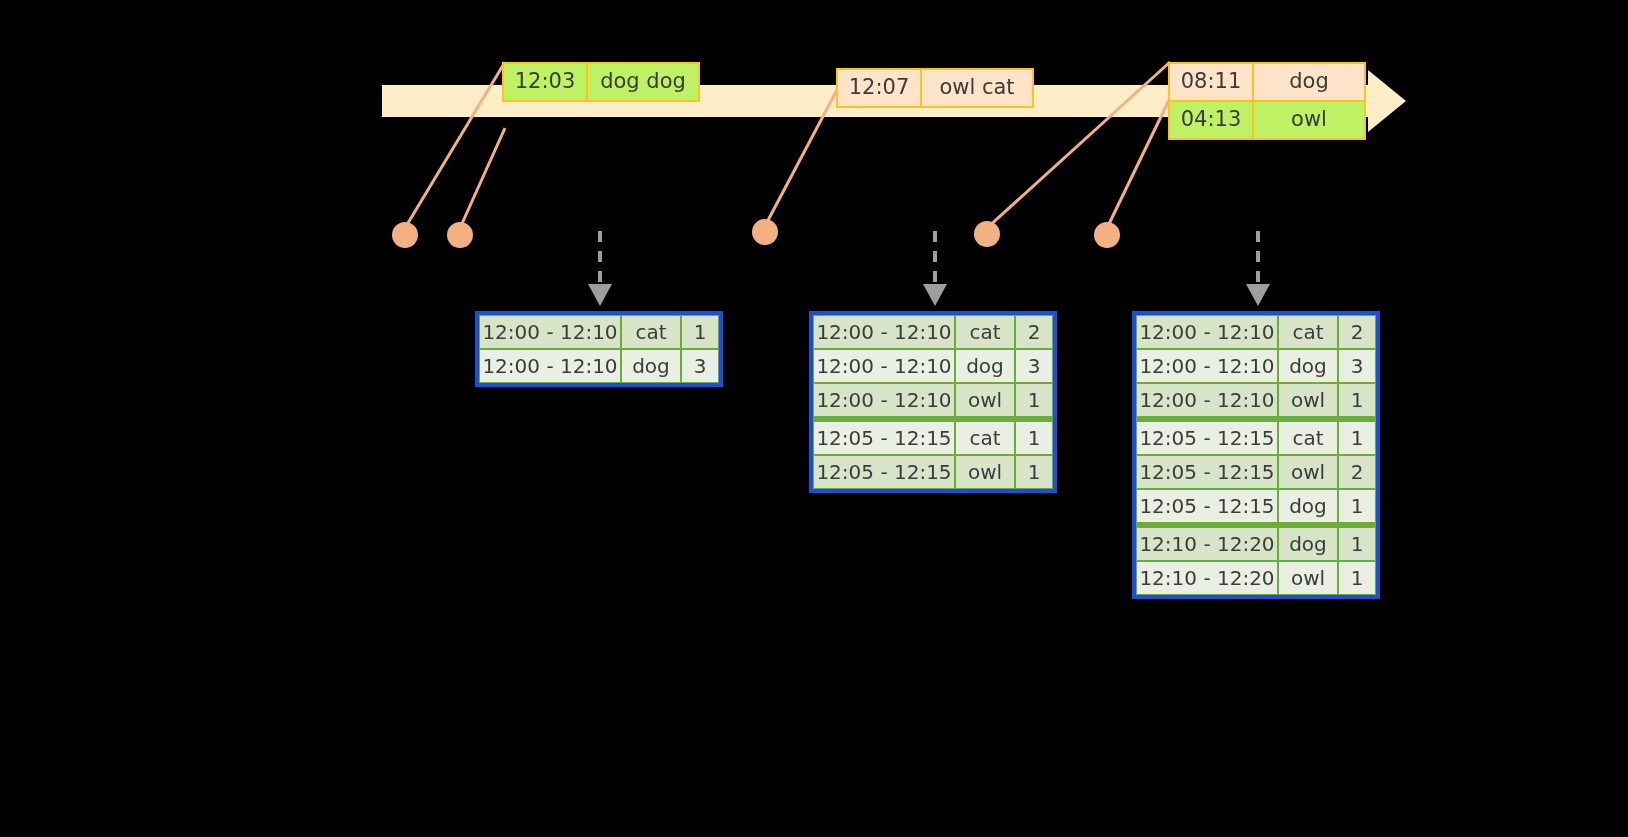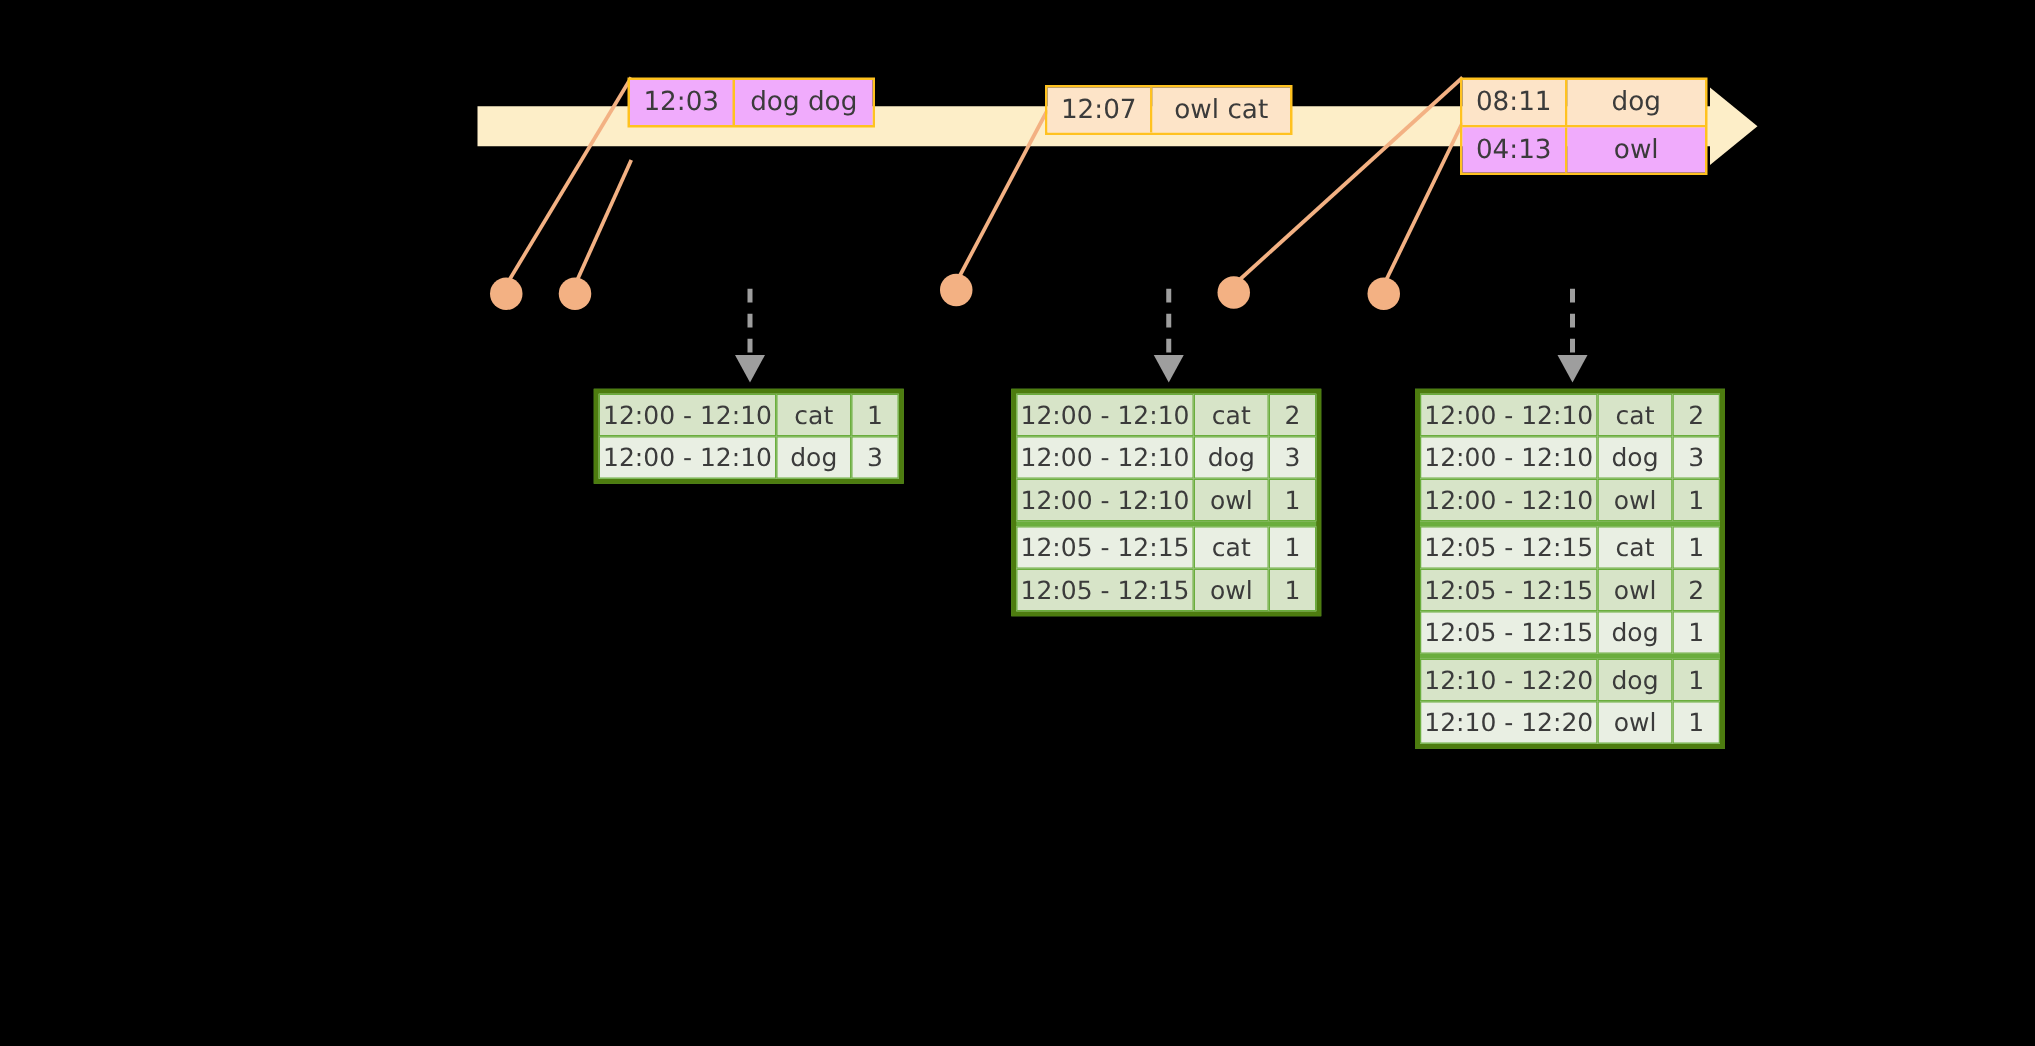--- a/index.html
+++ b/index.html
@@ -33,21 +33,21 @@
   .ev {
     position:absolute;
     border:2px solid #ffc220;
     display:flex;
     flex-direction:column;
     z-index:5;
   }
   .ev-row { display:flex; }
   .ev-row + .ev-row { border-top:2px solid #ffc220; }
   .ev-row.odd  .cell { background:#fde4c8; }
-  .ev-row.even .cell { background:#f0abfc; }
+  .ev-row.even .cell { background:#bef264; }
   .ev .cell {
     font-size:21px;
     color:#3b3b3b;
     height:36px;
     line-height:34px;
     text-align:center;
     white-space:nowrap;
   }
   .ev .c-time { width:84px; border-right:2px solid #ffc220; }
   .ev .c-txt  { width:110px; }
@@ -64,21 +64,21 @@
     background:#f3b183;
     z-index:4;
   }
 
   
   #links { position:absolute; left:0; top:0; width:1628px; height:837px; z-index:2; }
 
   
   .gt {
     position:absolute;
-    border:4px solid #4d7c0f;
+    border:4px solid #1d4ed8;
     background:#6aad3d;
     display:flex; flex-direction:column;
     gap:0;
     z-index:5;
   }
   .gt-row { display:flex; }
   .gt-row .gc {
     font-size:20px;
     color:#3b3b3b;
     height:34px;

